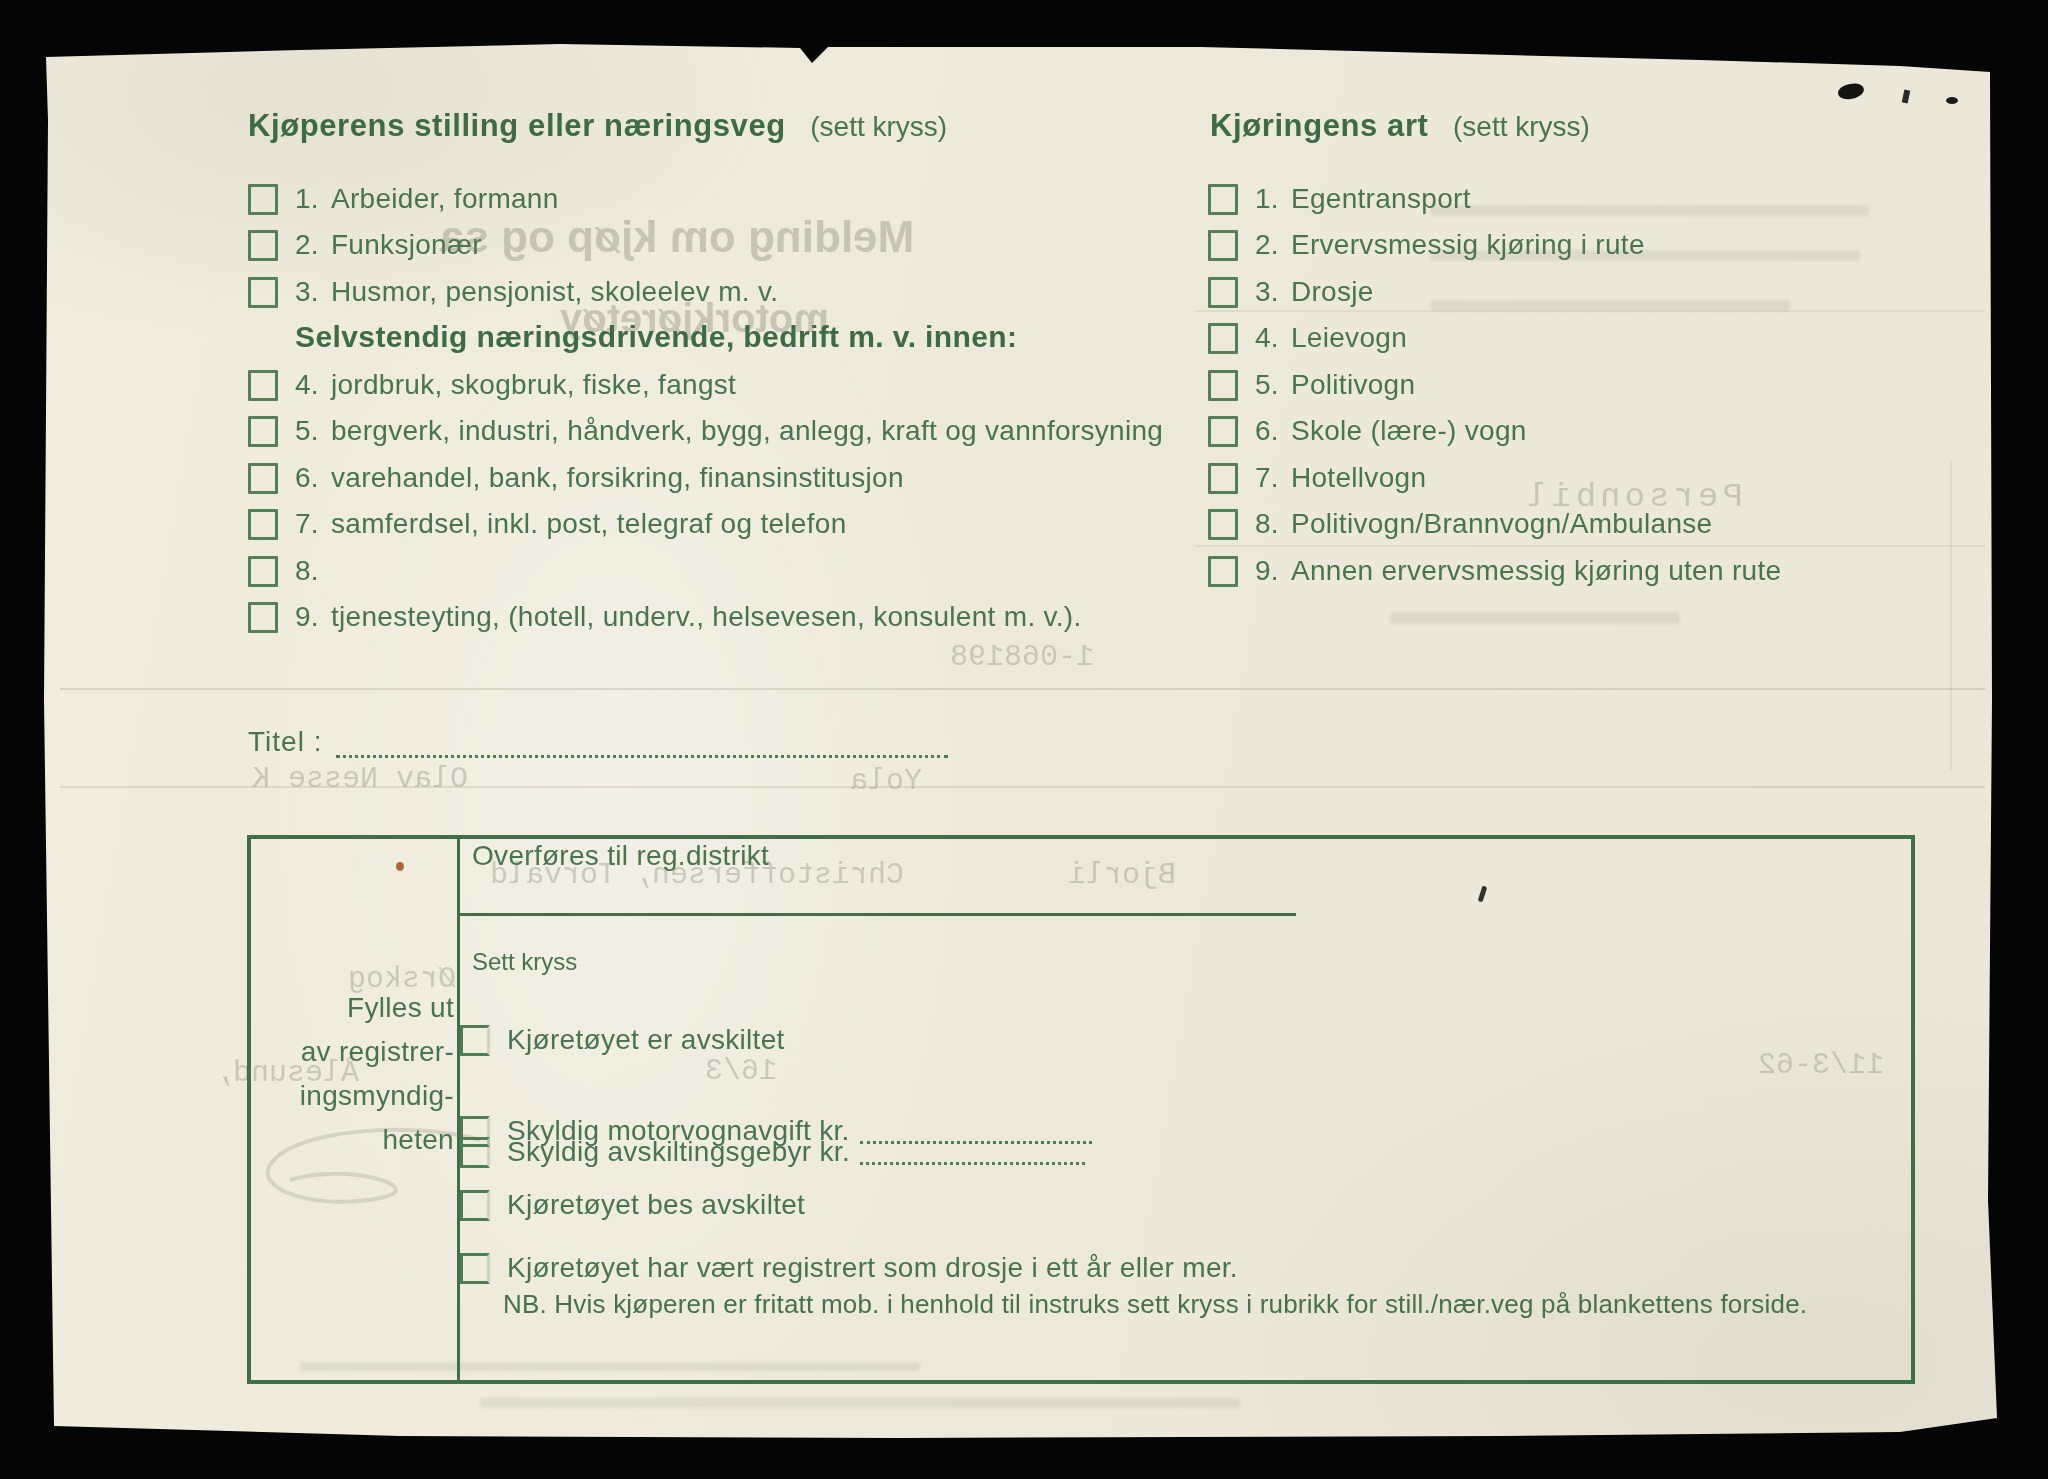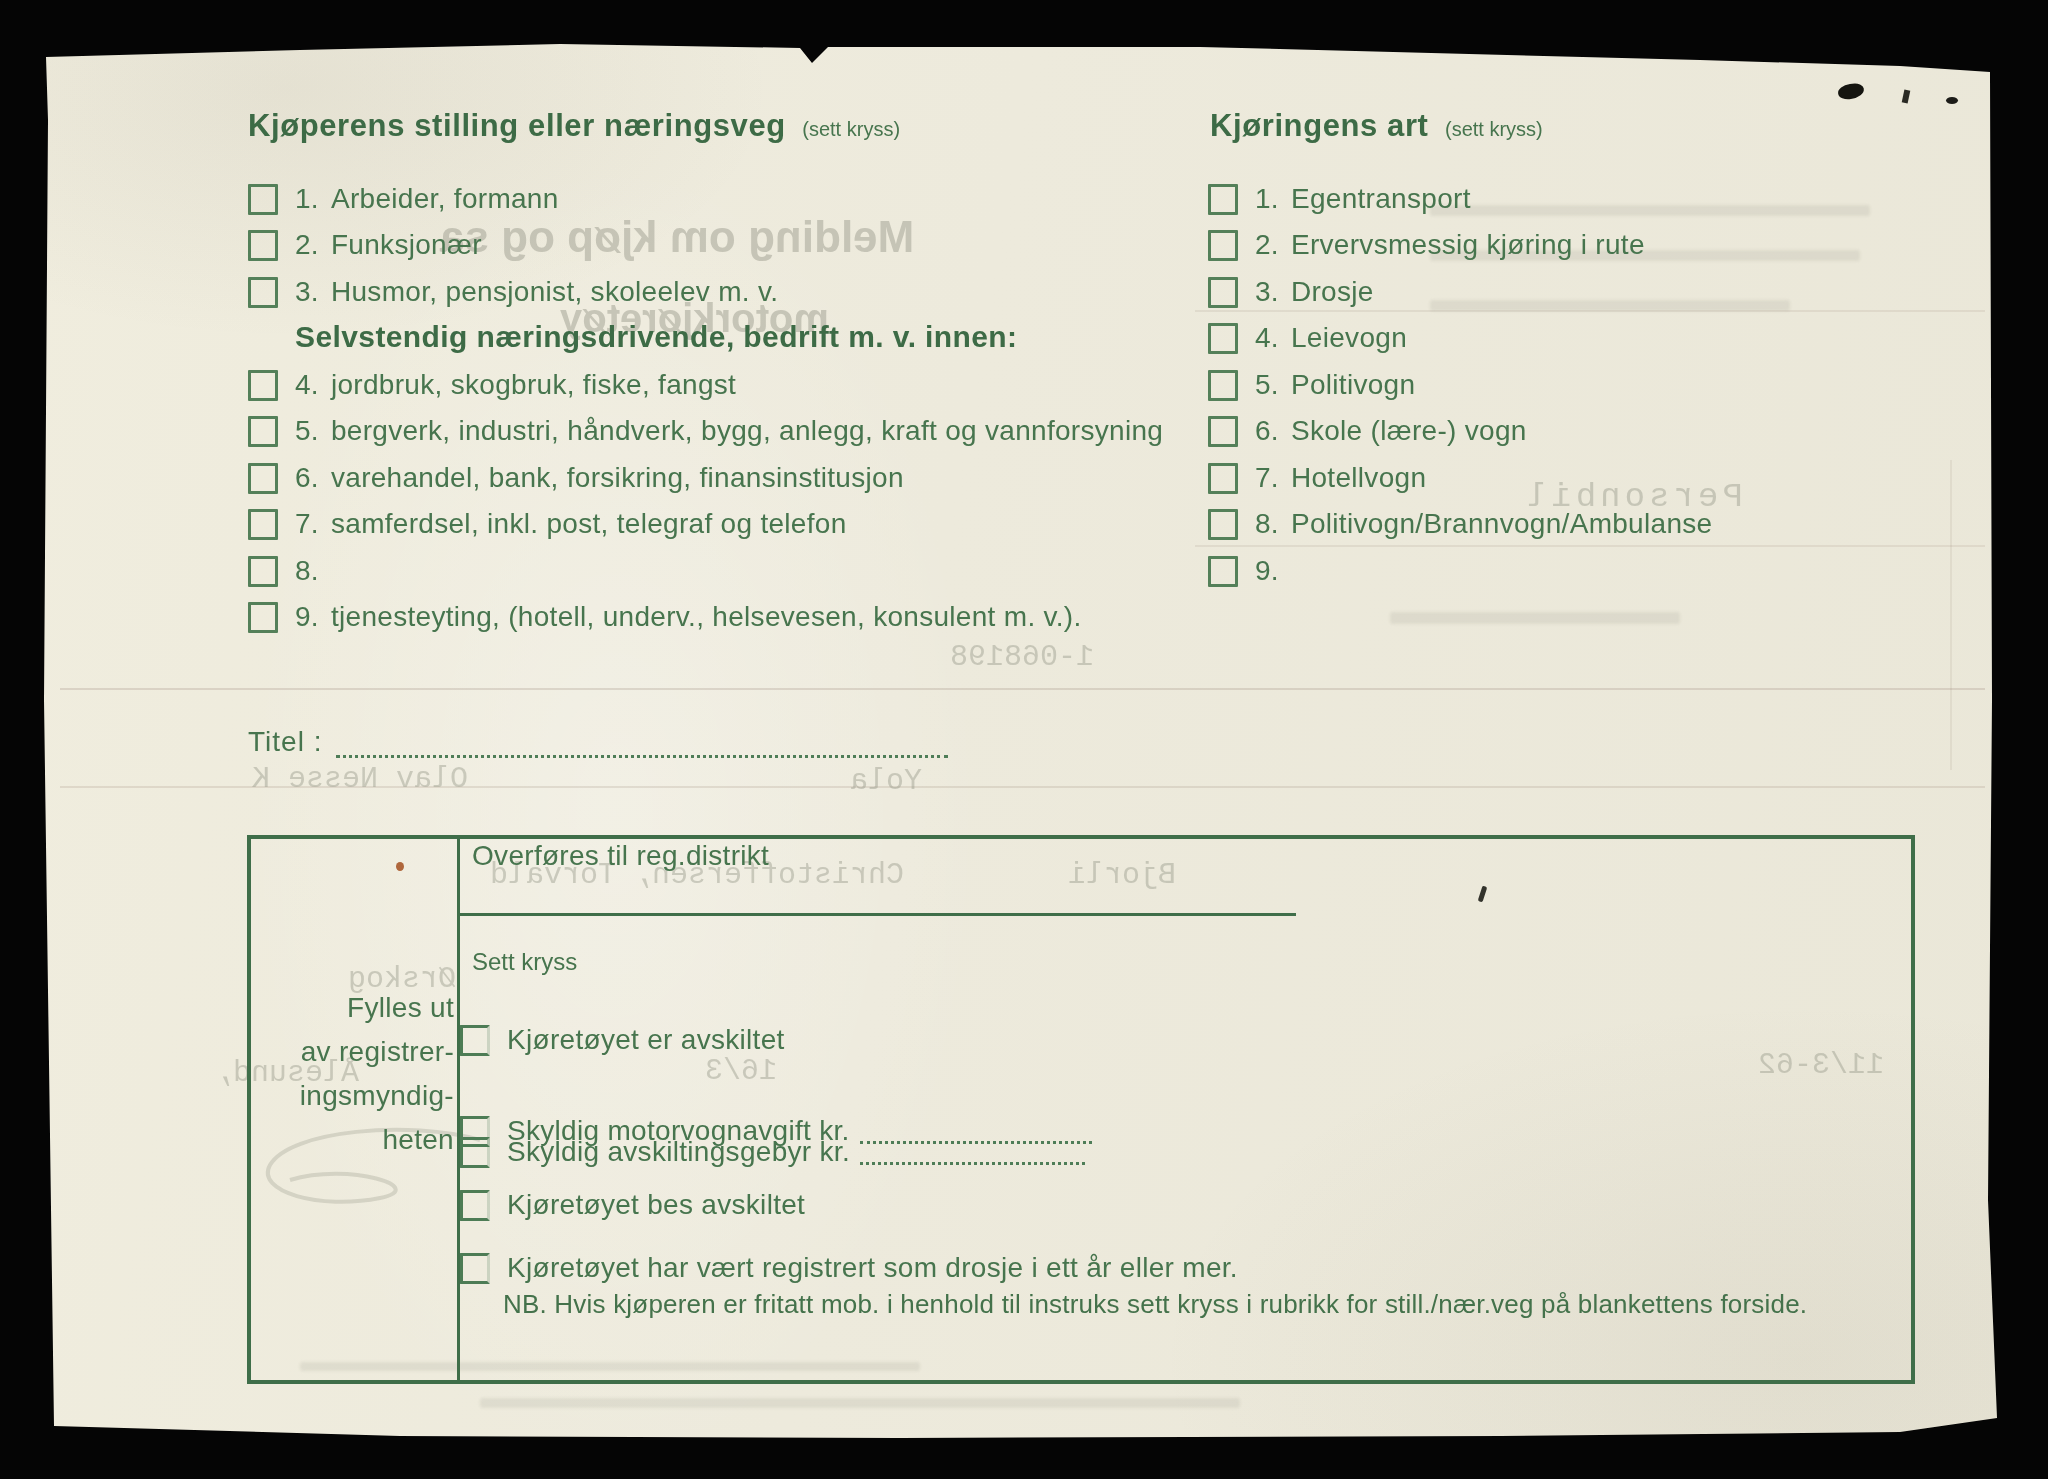--- a/index.html
+++ b/index.html
@@ -20,21 +20,21 @@
   .row{position:absolute;display:flex;align-items:center;height:36px;}
   .cb{
     width:30px;height:31px;border:3px solid #548059;box-sizing:border-box;
     margin-right:17px;flex:0 0 auto;border-radius:1px;background:transparent;cursor:pointer;
   }
   .cb.bracket{border-color:#4d7c55;border-right-color:rgba(77,124,85,0.22);}
   .num{font-size:28px;color:#47754e;margin-right:12px;letter-spacing:.3px;}
   .lbl{font-size:28px;color:#47754e;letter-spacing:.3px;white-space:nowrap;}
   .hdr{position:absolute;white-space:nowrap;}
   .hdr-main{font-size:31px;font-weight:bold;color:#3d6b46;letter-spacing:.6px;}
-  .hdr-sub{font-size:20px;color:#47754e;margin-left:12px;}
+  .hdr-sub{font-size:28px;color:#47754e;margin-left:20px;}
   .subhdr{position:absolute;font-size:30px;font-weight:bold;color:#3d6b46;letter-spacing:.4px;white-space:nowrap;}
   .titel{position:absolute;left:248px;top:726px;display:flex;align-items:flex-end;}
   .titel-lbl{font-size:28px;color:#47754e;letter-spacing:1px;}
   .leader{display:inline-block;border-bottom:3px dotted #4e7d57;height:22px;margin-left:14px;}
   .bigbox{position:absolute;left:247px;top:835px;width:1668px;height:549px;border:4px solid #3f6e49;box-sizing:border-box;}
   .vdiv{position:absolute;left:457px;top:839px;width:3px;height:541px;background:#3f6e49;}
   .hrule{position:absolute;left:458px;top:913px;width:838px;height:3px;background:#3f6e49;}
   .sidelabel{position:absolute;left:251px;top:986px;width:203px;text-align:right;font-size:28px;color:#47754e;line-height:44px;letter-spacing:.3px;}
   .settkryss{position:absolute;left:472px;top:948px;font-size:24px;color:#47754e;}
   .transfer{position:absolute;left:472px;top:840px;font-size:28px;color:#47754e;letter-spacing:.3px;}
@@ -181,20 +181,21 @@
     <span class="lbl">Hotellvogn</span>
   </div>
   <div class="row" style="left:1208px;top:506px;">
     <span class="cb"></span>
     <span class="num">8.</span>
     <span class="lbl">Politivogn/Brannvogn/Ambulanse</span>
   </div>
   <div class="row" style="left:1208px;top:553px;">
     <span class="cb"></span>
     <span class="num">9.</span>
+    <span class="lbl">Annen ervervsmessig kjøring uten rute</span>
   </div>
 
   <div class="titel">
     <span class="titel-lbl">Titel :</span>
     <span class="leader" style="width:612px;"></span>
   </div>
 
   <div class="bigbox"></div>
   <div class="vdiv"></div>
   <div class="hrule"></div>

